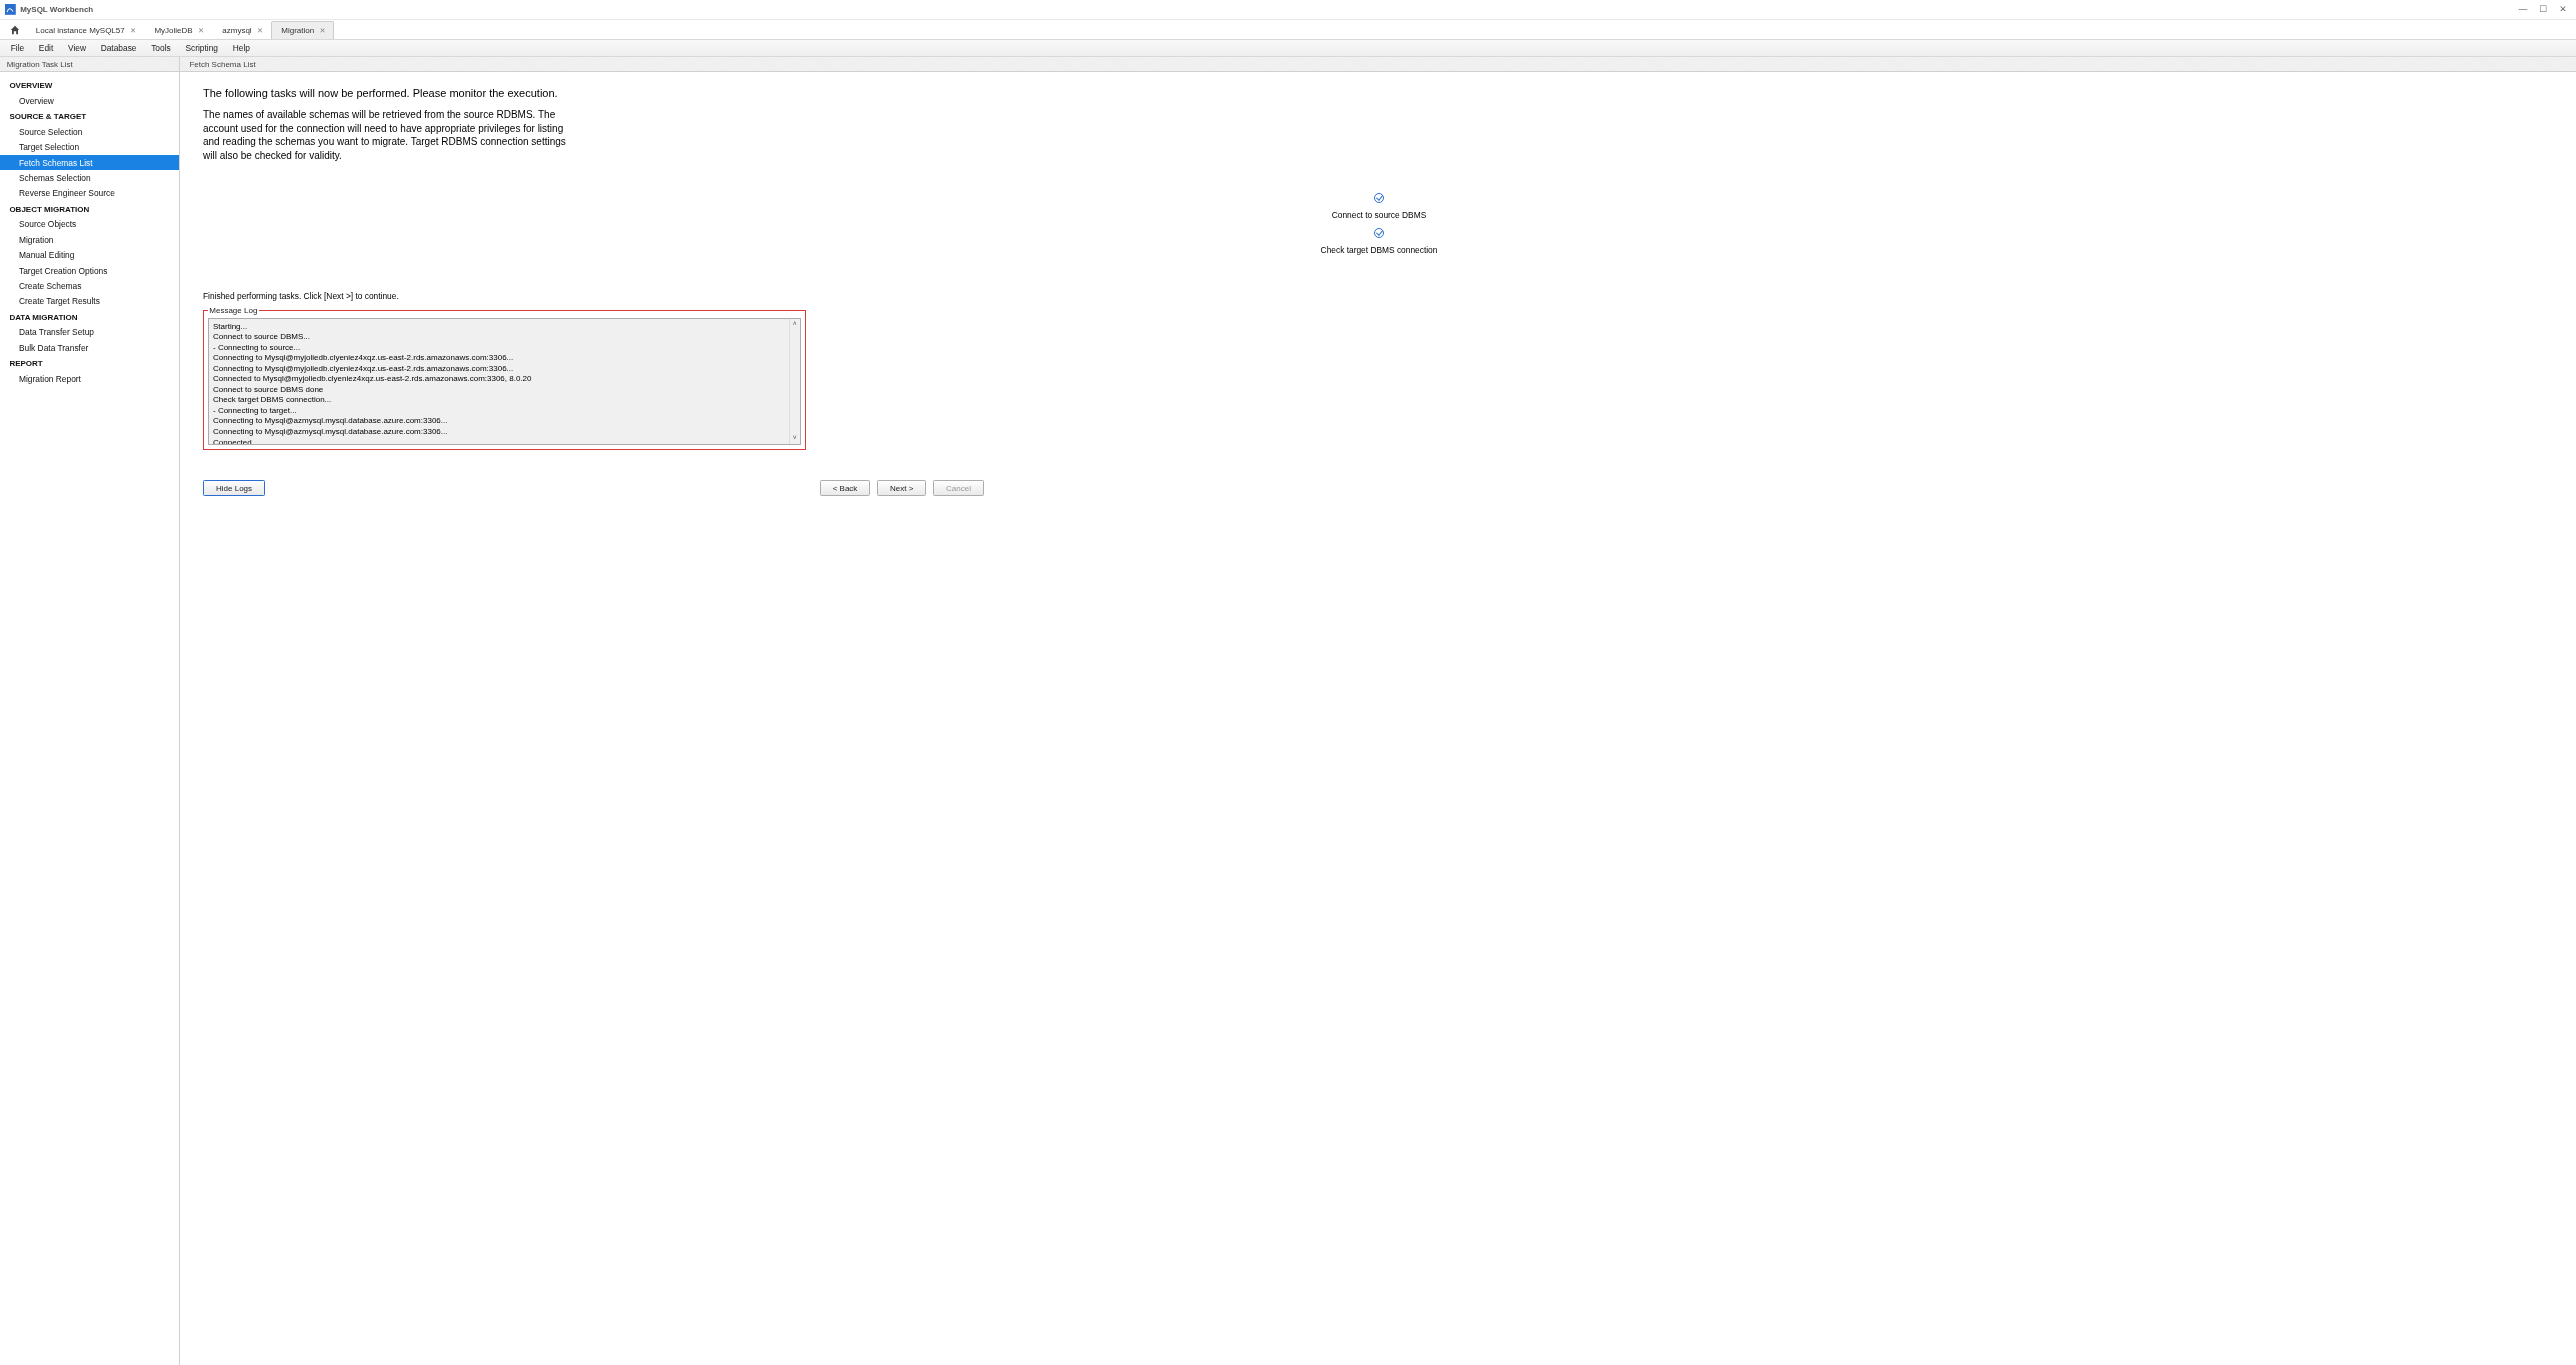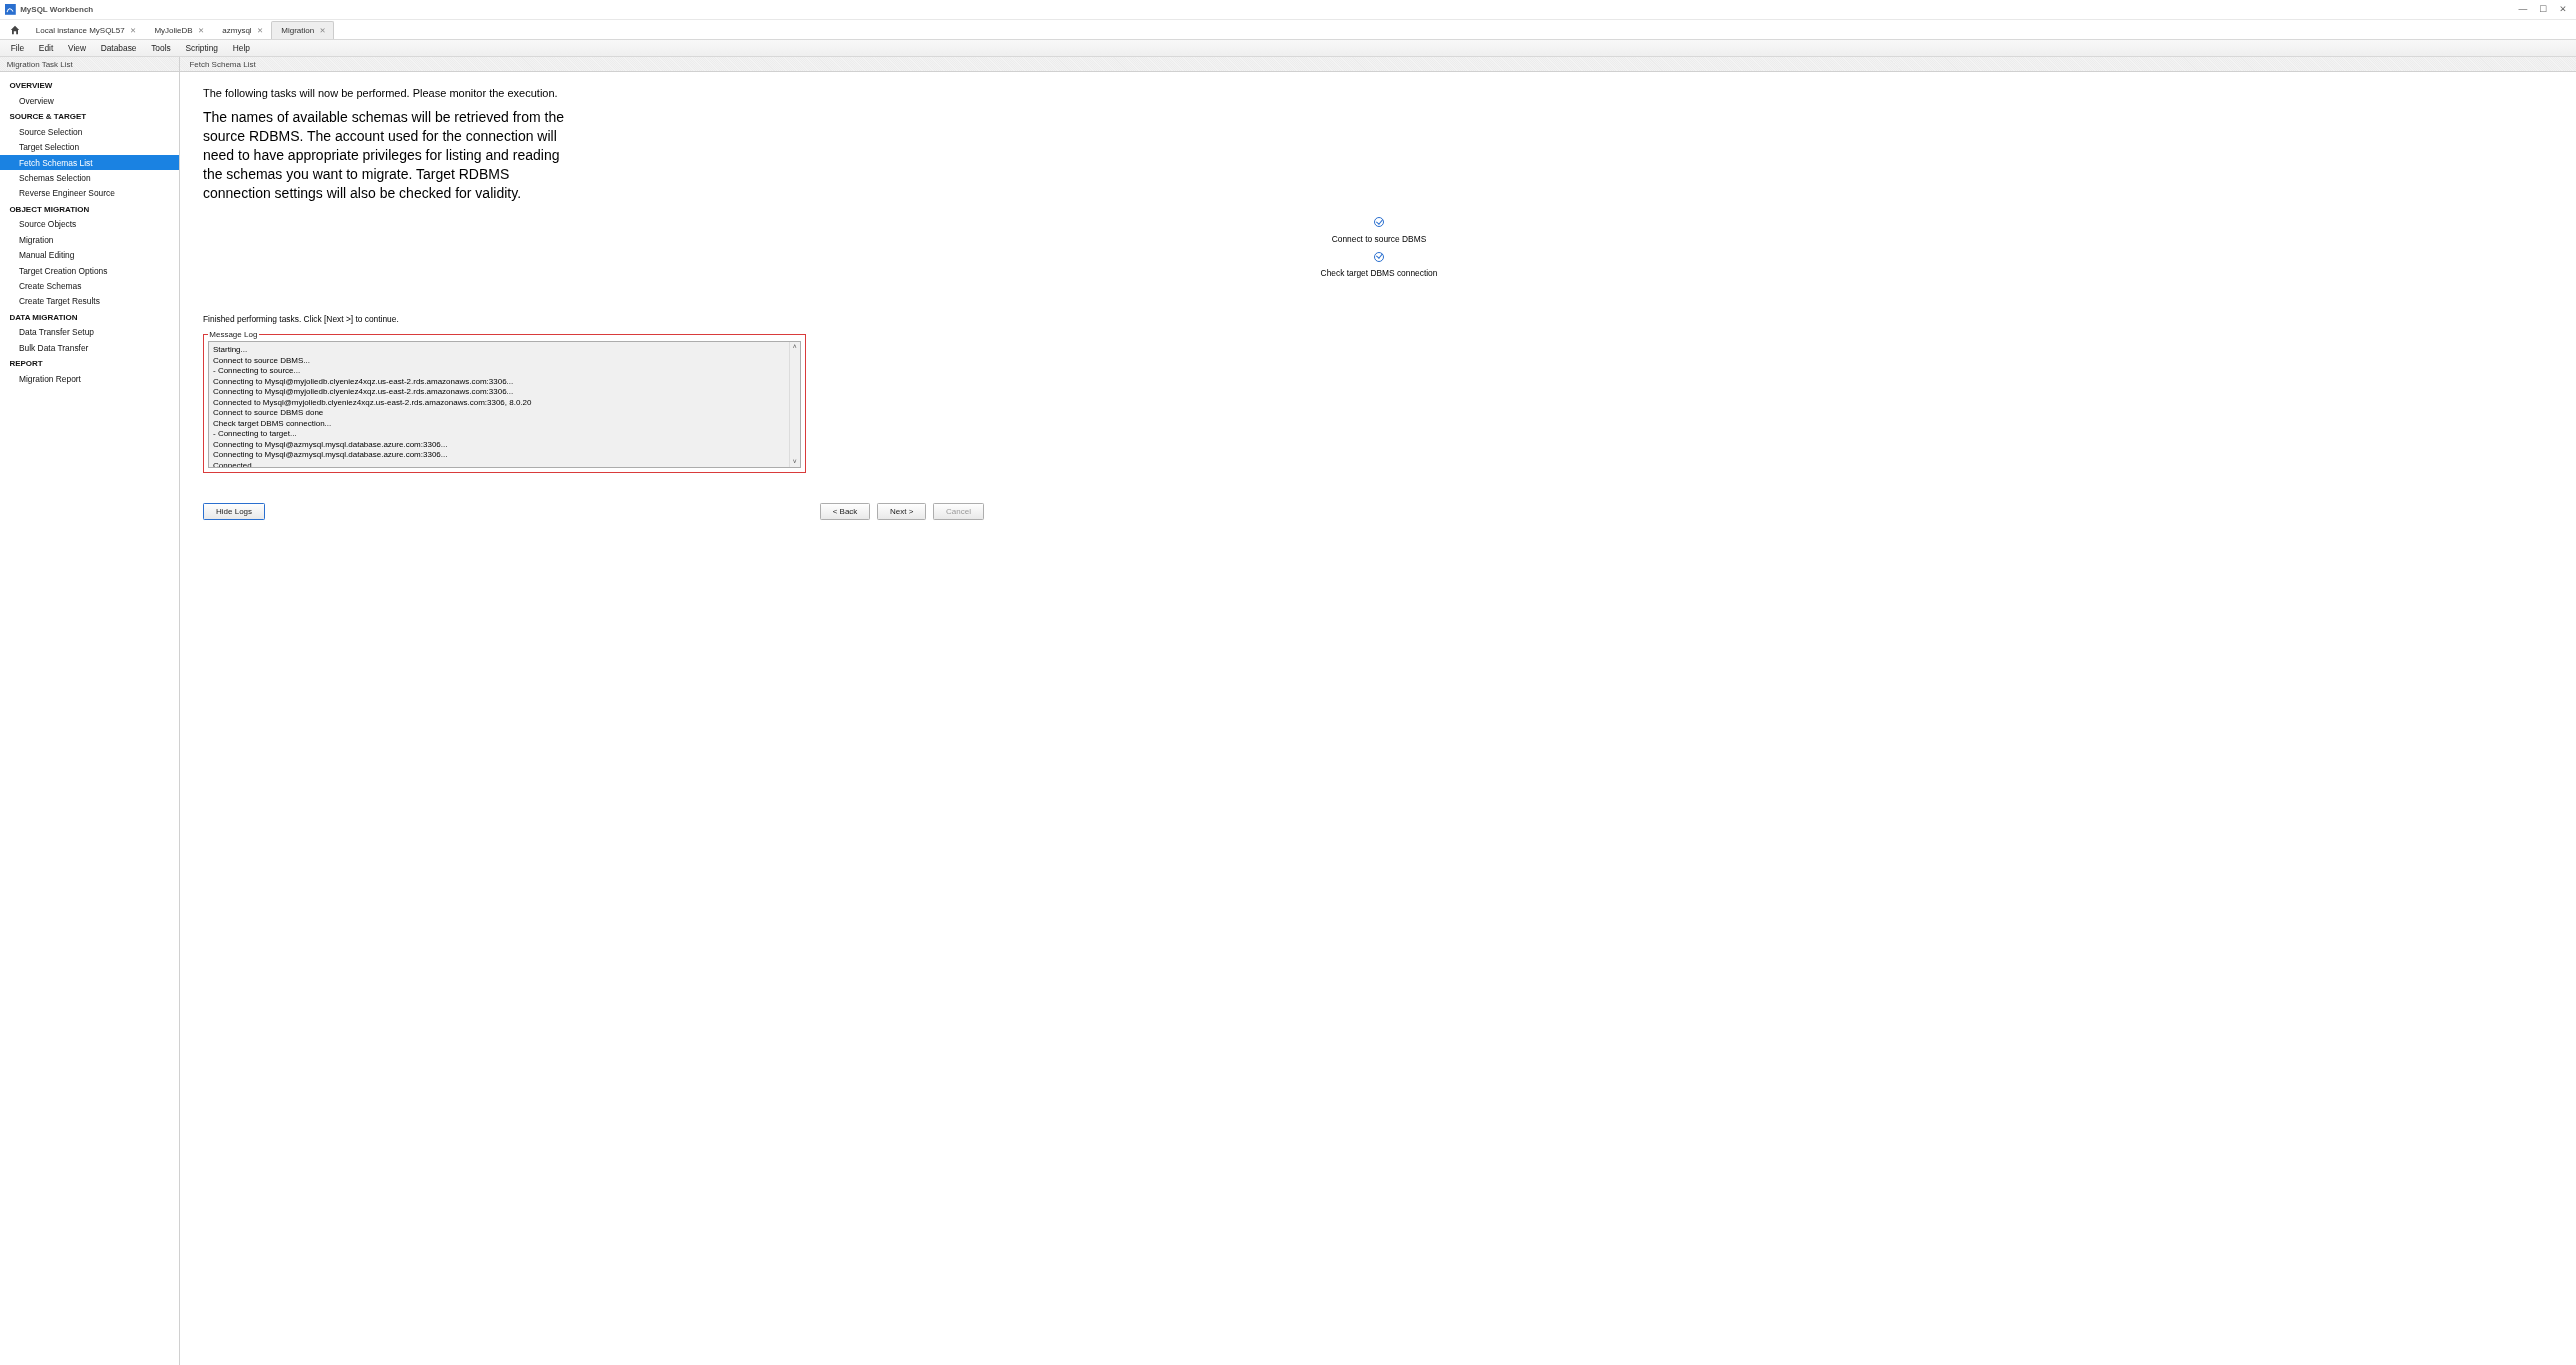--- a/index.html
+++ b/index.html
@@ -26,21 +26,21 @@
 .headerbar .right { flex:1; padding-left: 9.4px; display:flex; align-items:center; font-size:8px; color:#444; }
 
 .content { display: flex; height: calc(100vh - 19.5px - 20px - 17.5px - 15px); }
 .sidebar { width: 180px; background: #fff; border-right: 0.7px solid #d0d0d0; padding-top: 5.4px; overflow-y: auto; }
 .side-heading { font-weight: bold; font-size: 8px; padding: 4px 9.4px 2.7px; color: #111; }
 .side-item { font-size: 8.4px; padding: 2.7px 9.4px 2.7px 19px; color: #111; cursor: default; }
 .side-item.active { background: #1a82e2; color: #fff; }
 
 .main { flex:1; padding: 15px 40px 13.5px 23px; display:flex; flex-direction:column; }
 .intro1 { font-size: 11px; margin-bottom: 9.4px; }
-.intro2 { font-size: 14px; max-width: 377px; line-height: 1.35; margin-bottom: 10px; }
+.intro2 { font-size: 10px; max-width: 377px; line-height: 1.35; margin-bottom: 27px; }
 
 .tasks { margin-left: 19px; margin-bottom: 32px; }
 .task-row { display:flex; align-items:center; gap: 6.7px; padding: 4px 0; font-size: 8.4px; flex-direction: column; }
 .check-icon { width:10px; height:10px; border:1px solid #2a6fcf; border-radius:50%; display:inline-flex; align-items:center; justify-content:center; }
 .check-icon::after { content:""; width:3.4px; height:5.4px; border-right:1.3px solid #2a6fcf; border-bottom:1.3px solid #2a6fcf; transform: rotate(40deg) translate(-0.3px,-0.7px); }
 
 .finished-line { font-size: 8.4px; margin-bottom: 5.4px; }
 
 .log-fieldset { border: 1.3px solid #d93b3b; padding: 2.7px 4px 4px; width: 603px; }
 .log-fieldset legend { font-size:8px; padding: 0 1.3px; color:#222; }

